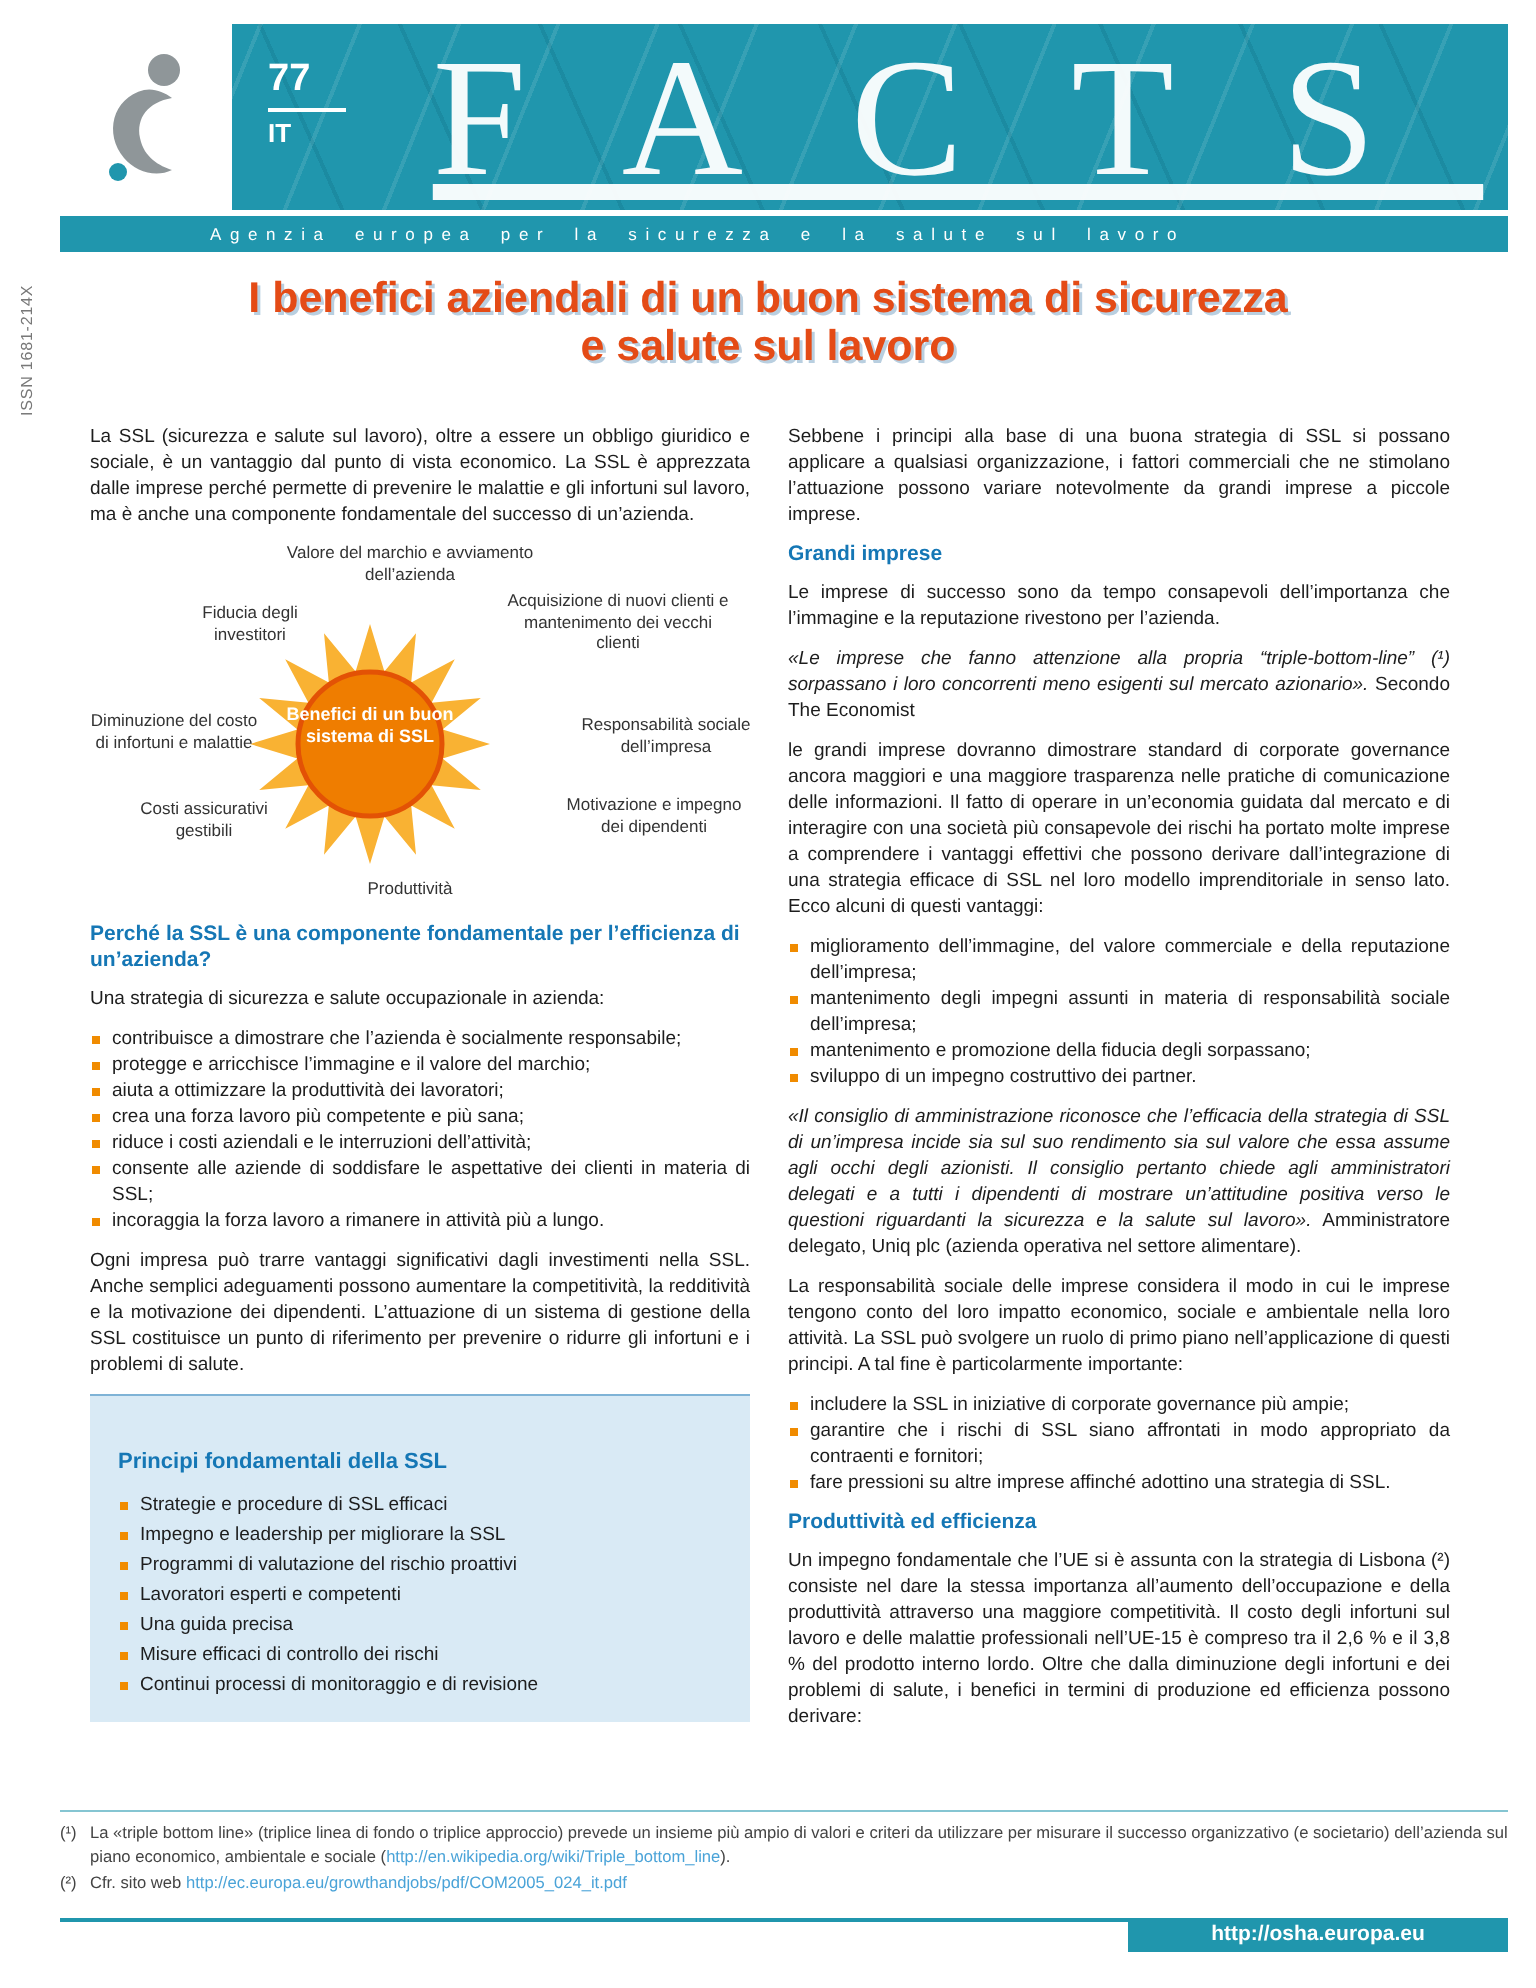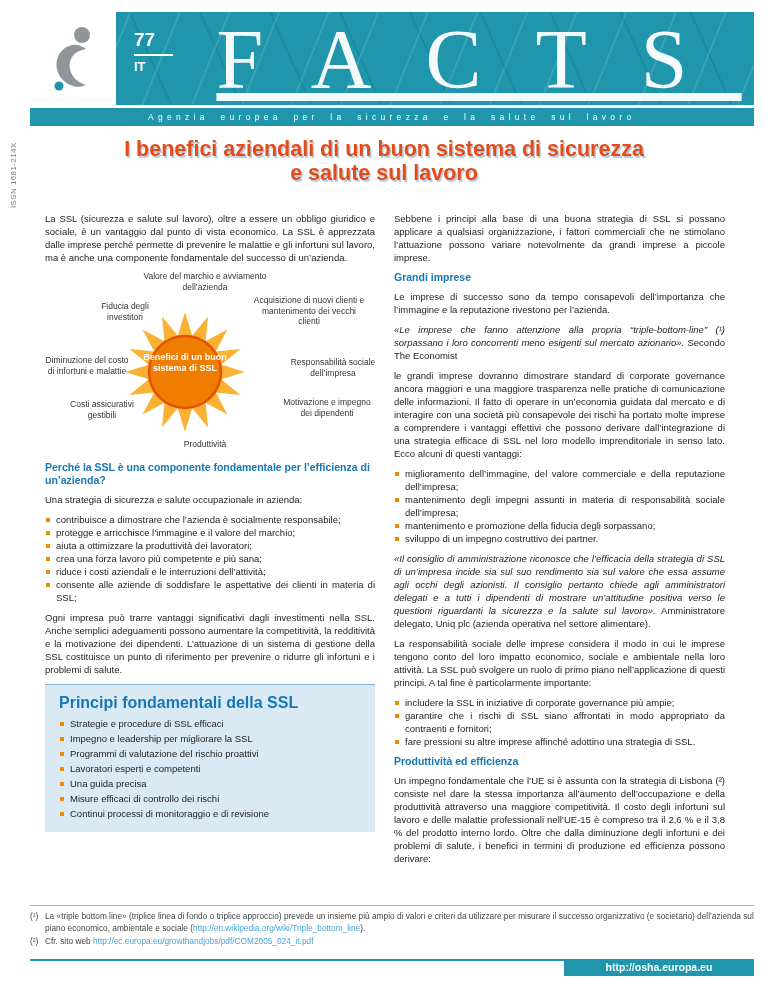--- a/index.html
+++ b/index.html
@@ -22,21 +22,21 @@
   .logo-box{position:absolute;left:0;top:0;width:86px;height:93px;background:#fff;
             display:flex;align-items:center;justify-content:center;}
   .issue{position:absolute;left:104px;top:17px;color:#fff;}
   .issue-number{font-size:19px;font-weight:bold;padding:0 18px 3px 0;border-bottom:2px solid #fff;}
   .issue-lang{font-size:13px;font-weight:bold;margin-top:3px;}
   .masthead{position:absolute;left:150px;right:4px;top:0;height:93px;line-height:96px;
             text-align:center;font-family:"Liberation Serif",serif;font-size:84px;
             color:rgba(255,255,255,.95);letter-spacing:54px;padding-left:28px;
             white-space:nowrap;overflow:hidden;text-decoration:underline;}
   .agency-band{margin-top:3px;height:18px;background:var(--teal);color:#fff;font-size:8.5px;
-               letter-spacing:4.3px;word-spacing:5px;line-height:18px;padding-left:118px;
+               letter-spacing:4.3px;word-spacing:5px;line-height:18px;padding-left:75px;
                white-space:nowrap;overflow:hidden;}
 
   .doc-title{position:absolute;left:0;top:137px;width:768px;text-align:center;
              color:var(--title_red);font-weight:bold;font-size:21.5px;line-height:24px;
              text-shadow:1.5px 1.5px 0 #b9cfe0;}
 
   .col{position:absolute;top:212px;font-size:9.5px;line-height:13px;text-align:justify;color:#1d1d1d;}
   .col-left{left:45px;width:330px;}
   .col-right{left:394px;width:331px;}
   .para{margin:0 0 7px 0;}
@@ -59,21 +59,21 @@
   .dl-1{left:208px;top:24px;width:112px;}
   .dl-2{left:245px;top:86px;width:86px;}
   .dl-3{left:238px;top:126px;width:88px;}
   .dl-4{left:85px;top:168px;width:150px;}
   .dl-5{left:22px;top:128px;width:70px;}
   .dl-6{left:0;top:84px;width:84px;}
   .dl-7{left:40px;top:30px;width:80px;}
 
   .principles-box{margin-top:8px;background:var(--box_bg);border-top:1px solid #7fb3d6;
                   padding:11px 14px;}
-  .box-heading{font-size:16px;font-weight:bold;color:var(--heading_blue);margin:0 0 7px 0;}
+  .box-heading{font-size:11px;font-weight:bold;color:var(--heading_blue);margin:16px 0 7px 0;}
   .principles-box .bullets{margin-bottom:0;}
   .principles-box .bullets li{line-height:15px;}
   .principles-box .bullets li::before{top:5.5px;}
 
   .footnotes{position:absolute;left:30px;top:905px;width:724px;
              border-top:1px solid rgba(32,150,173,.55);padding-top:5px;
              font-size:8.3px;line-height:11.5px;color:#444;}
   .footnote{display:flex;margin-bottom:2px;}
   .fn-marker{width:15px;flex:none;}
   .fn-text{flex:1;}
@@ -139,20 +139,21 @@
     <p class="para">Una strategia di sicurezza e salute occupazionale in azienda:</p>
 
     <ul class="bullets">
 
     <li class="bullet">contribuisce a dimostrare che l’azienda è socialmente responsabile;</li>
         <li class="bullet">protegge e arricchisce l’immagine e il valore del marchio;</li>
         <li class="bullet">aiuta a ottimizzare la produttività dei lavoratori;</li>
         <li class="bullet">crea una forza lavoro più competente e più sana;</li>
         <li class="bullet">riduce i costi aziendali e le interruzioni dell’attività;</li>
         <li class="bullet">consente alle aziende di soddisfare le aspettative dei clienti in materia di SSL;</li>
+        <li class="bullet">incoraggia la forza lavoro a rimanere in attività più a lungo.</li>
       </ul>
 
     <p class="para">Ogni impresa può trarre vantaggi significativi dagli investimenti nella SSL. Anche semplici adeguamenti possono aumentare la competitività, la redditività e la motivazione dei dipendenti. L’attuazione di un sistema di gestione della SSL costituisce un punto di riferimento per prevenire o ridurre gli infortuni e i problemi di salute.</p>
 
     <div class="principles-box">
       <h3 class="box-heading">Principi fondamentali della SSL</h3>
       <ul class="bullets">
 
       <li class="bullet">Strategie e procedure di SSL efficaci</li>
           <li class="bullet">Impegno e leadership per migliorare la SSL</li>

